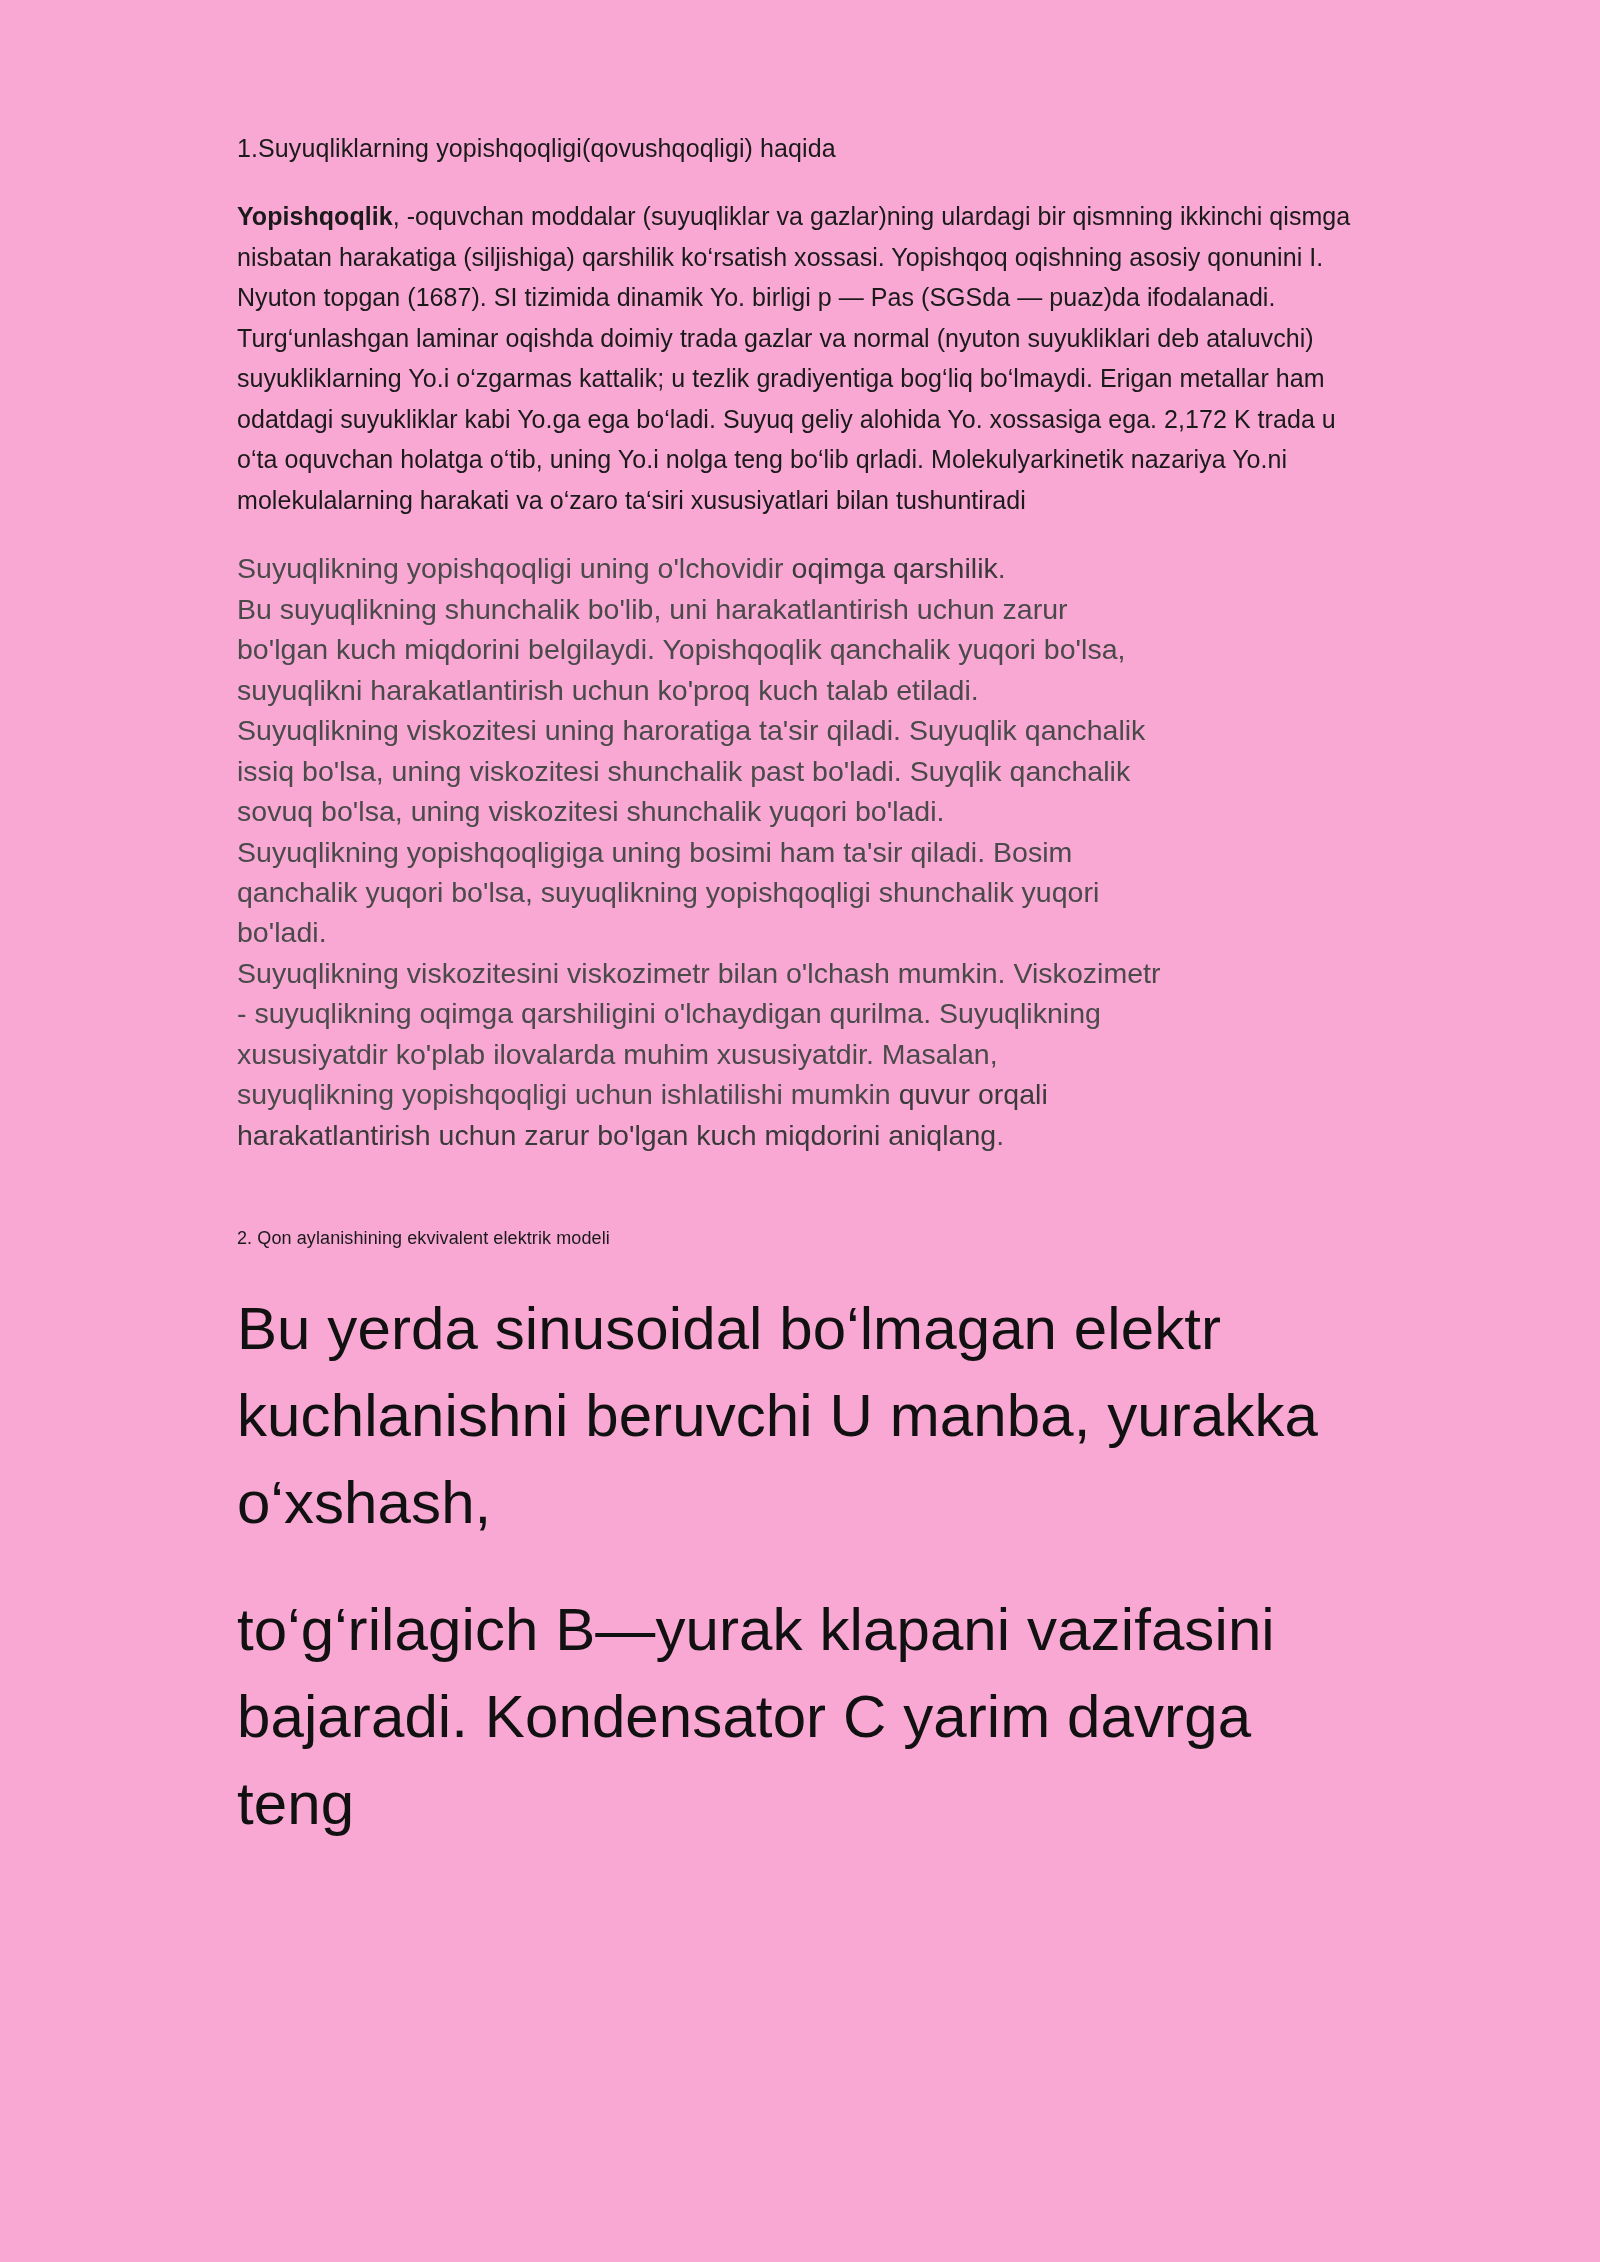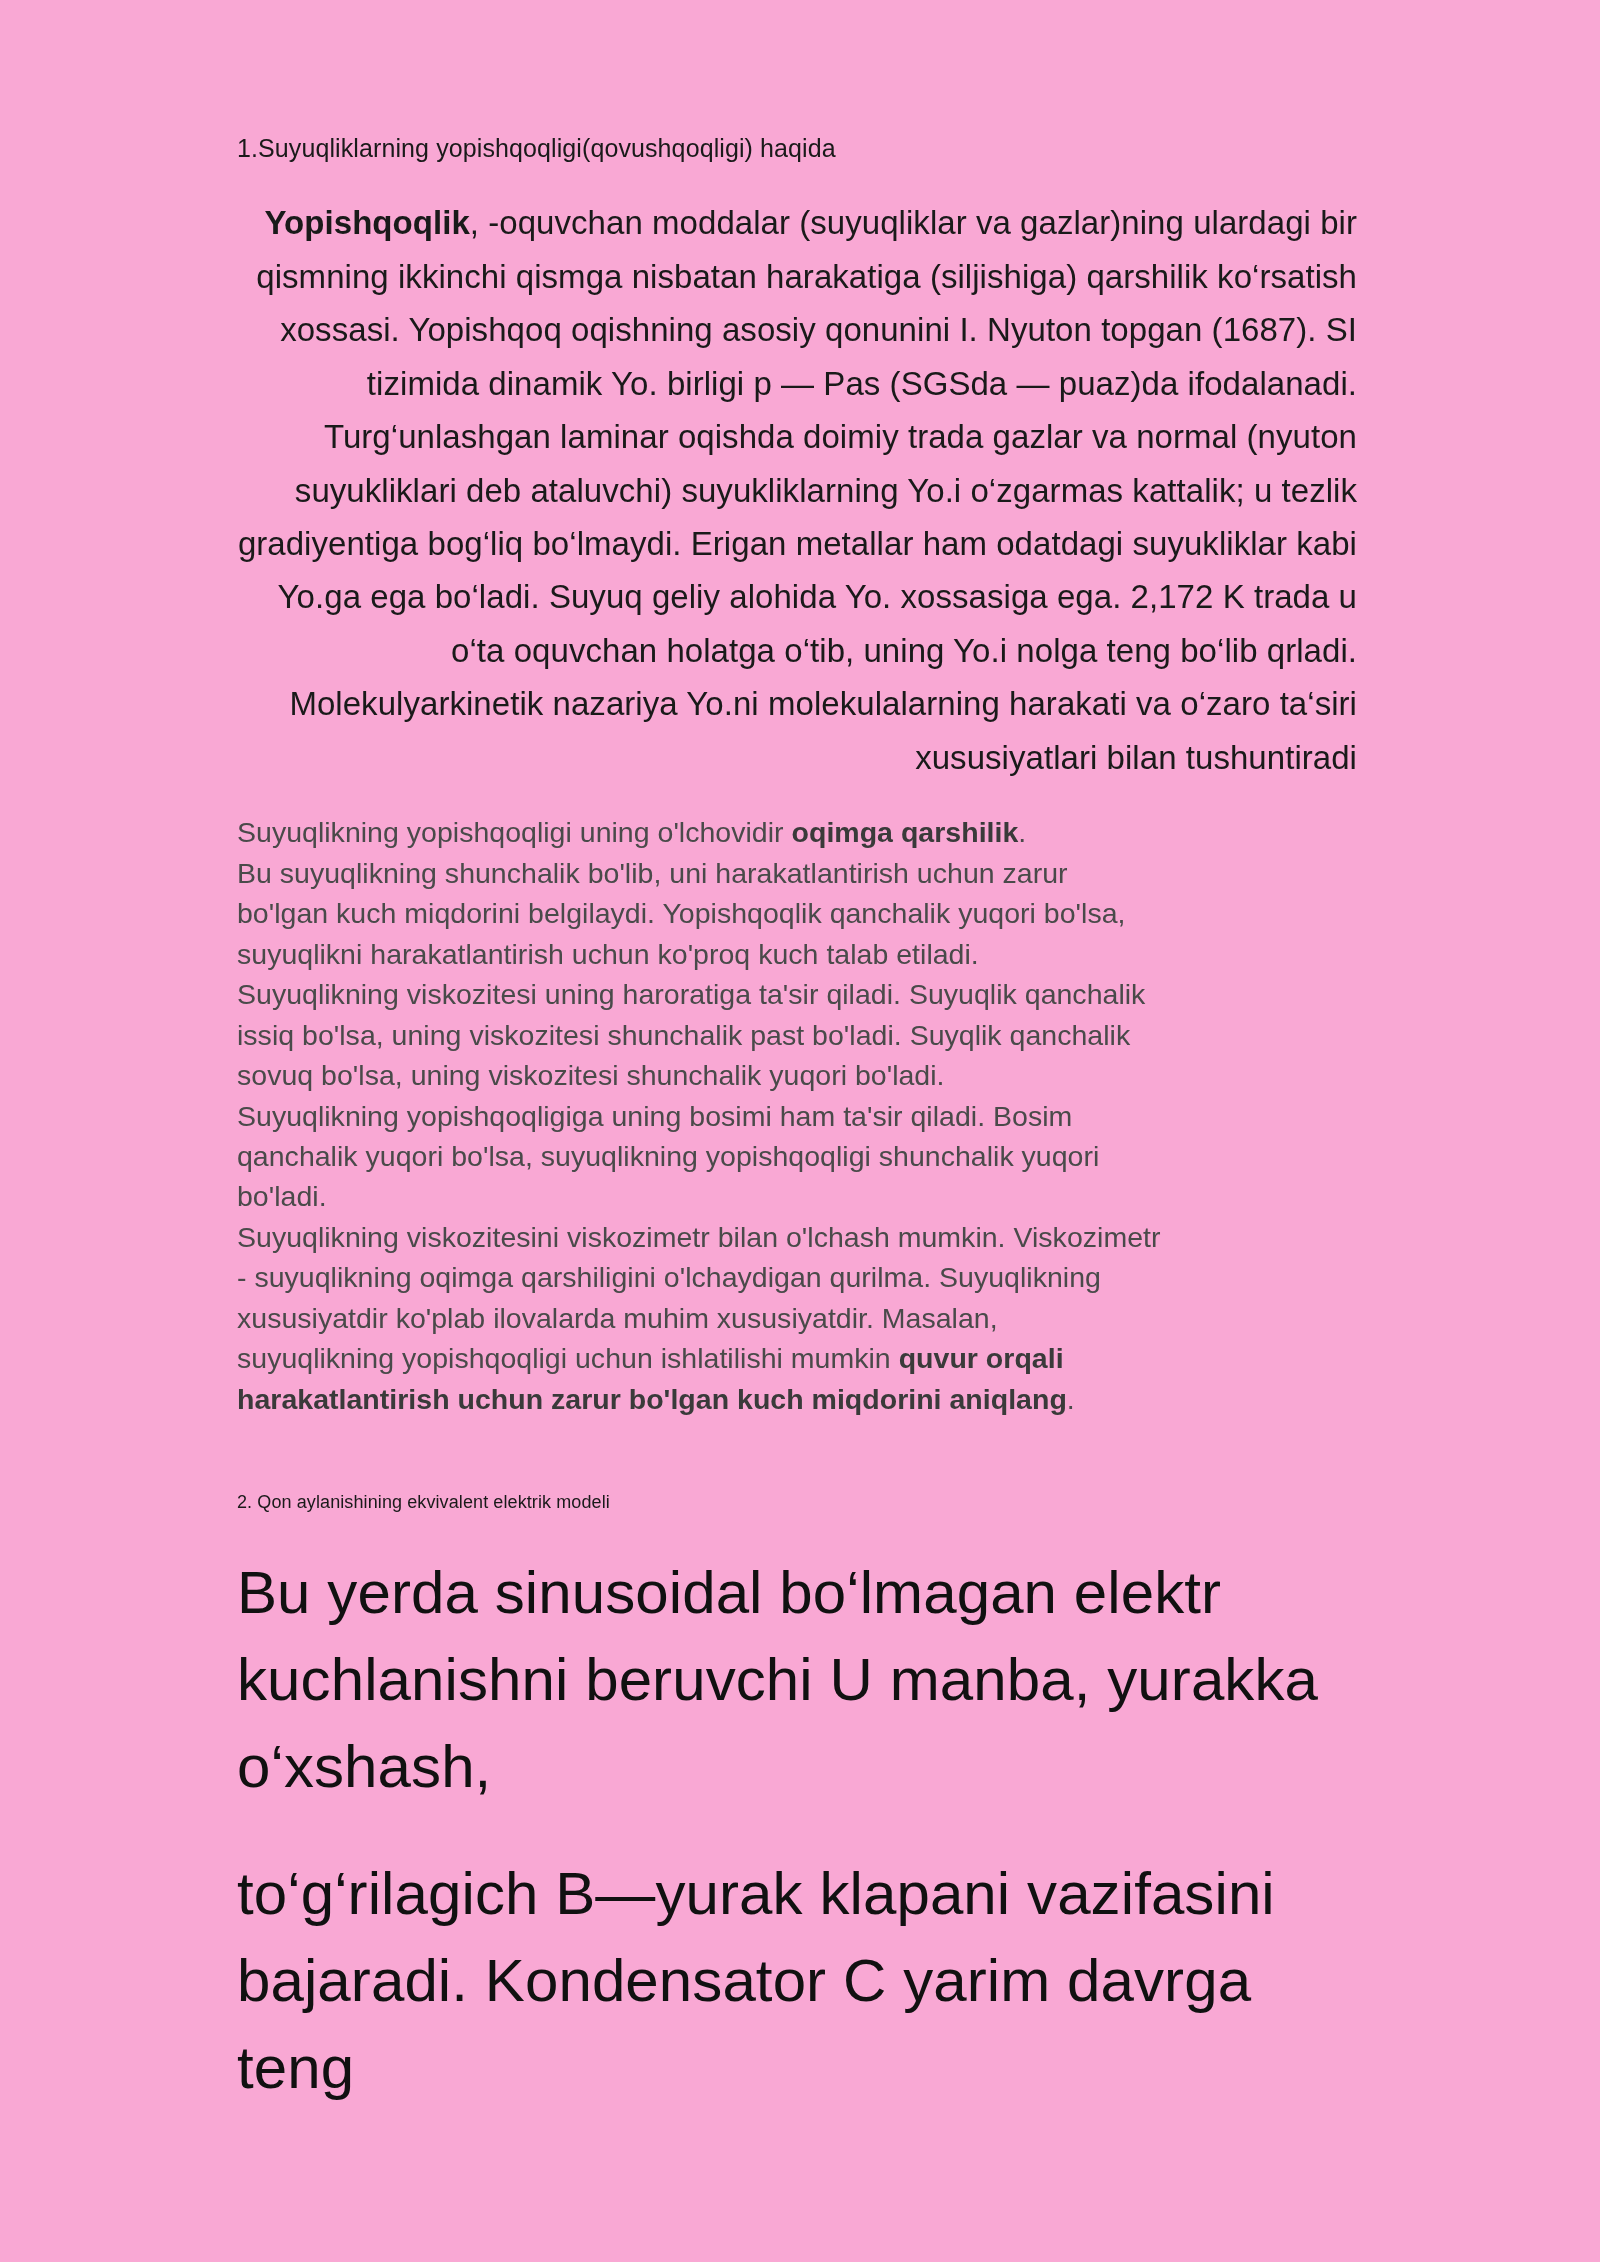--- a/index.html
+++ b/index.html
@@ -29,41 +29,40 @@
   .line-heading {
     font-size: 25px;
     line-height: 1.45;
     color: #1a1a1a;
     margin: 0 0 30px 0;
     letter-spacing: 0.1px;
   }
 
   
   .para-main {
-    font-size: 33px;
+    font-size: 25px;
     line-height: 1.62;
     color: #1a1a1a;
     margin: 0 0 28px 0;
     letter-spacing: 0.05px;
-    text-align: right;
   }
   .para-main b {
     font-weight: 700;
   }
 
   
   .para-gray {
     font-size: 28.5px;
     line-height: 1.42;
     color: #4a4a4a;
     margin: 0 0 70px 0;
     letter-spacing: 0.02px;
   }
   .para-gray b {
-    font-weight: 700;
+    font-weight: 400;
     color: #3a3a3a;
   }
   .gray-line {
     display: block;
   }
 
   
   .section-label {
     font-size: 18px;
     line-height: 1.45;

